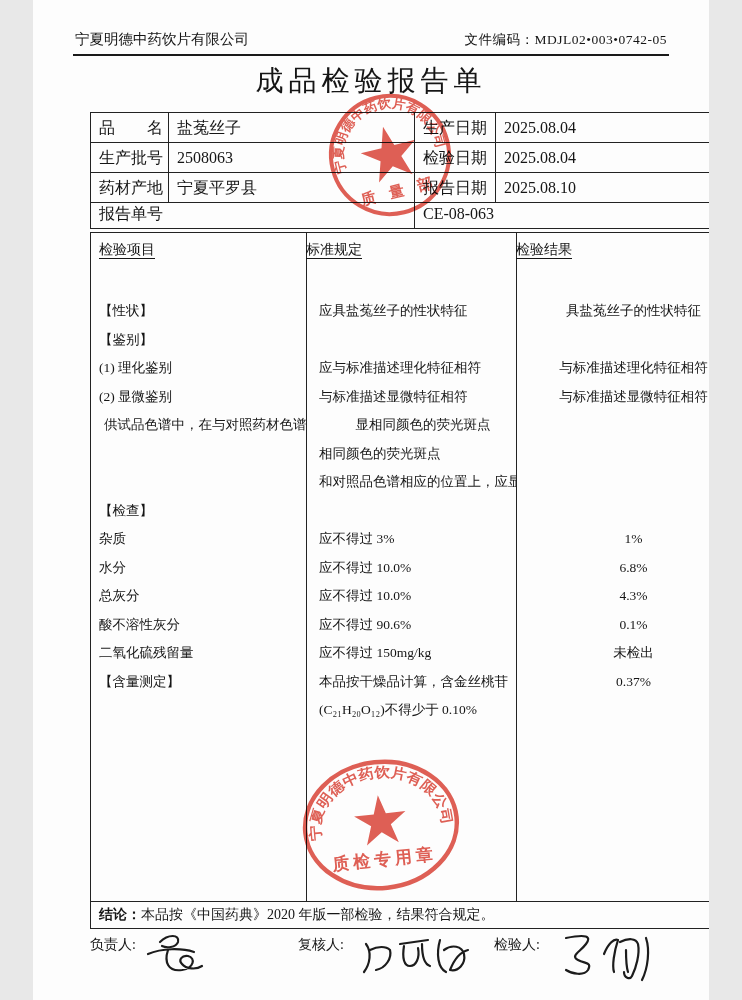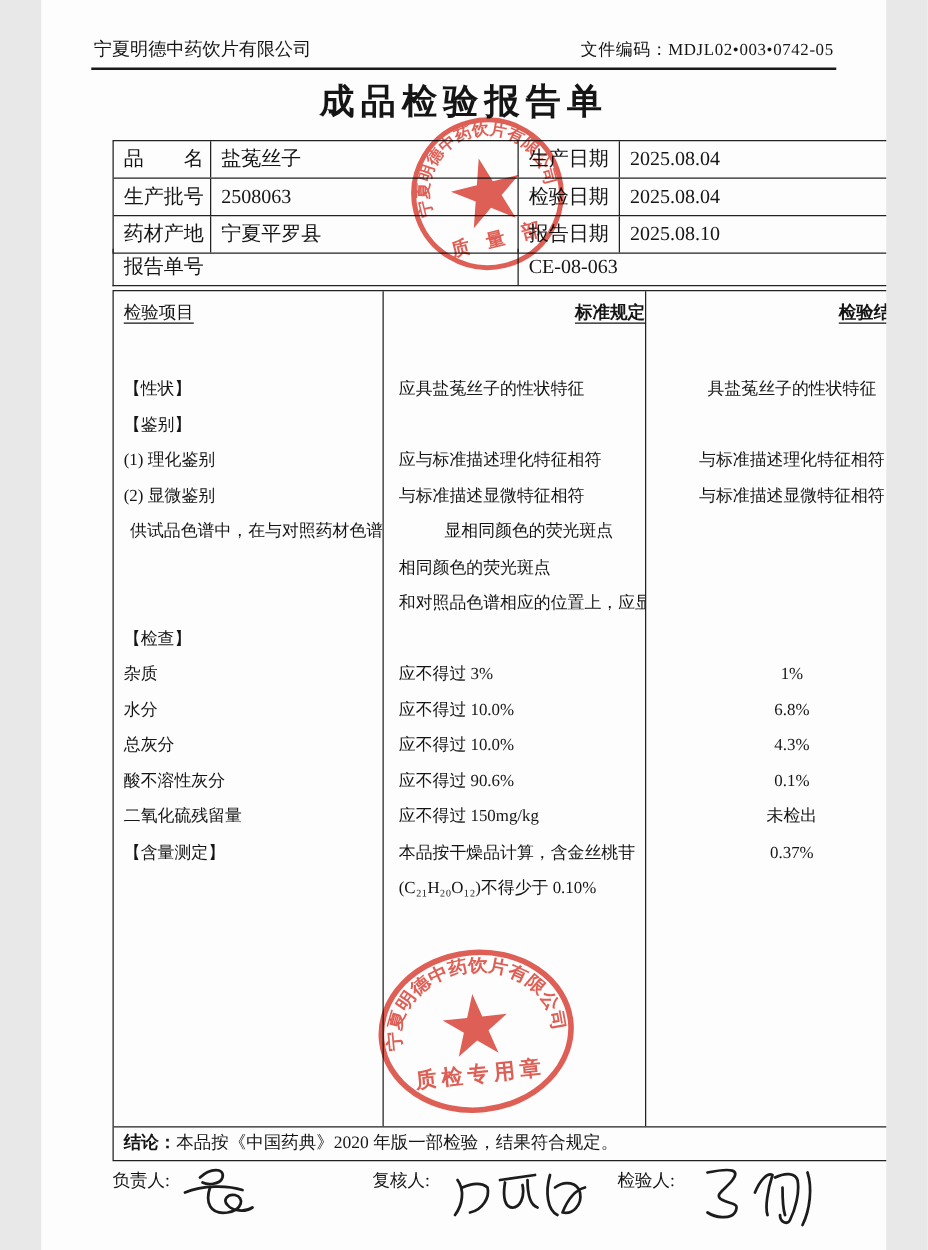--- a/index.html
+++ b/index.html
@@ -5,38 +5,38 @@
   html,body{margin:0;padding:0;background:#e8e8e8;}
   .page{position:relative;width:676px;height:1000px;background:#fdfdfd;margin:0 auto;
         font-family:"Liberation Serif","DejaVu Serif",serif;color:#151515;overflow:hidden;}
   
   .doc-header{position:absolute;top:30px;left:42px;right:42px;display:flex;
               justify-content:space-between;align-items:baseline;font-size:14.5px;}
   .doc-code{font-size:13.5px;letter-spacing:.5px;}
   .header-rule{position:absolute;top:54px;left:40px;right:40px;border-top:2px solid #1a1a1a;}
   
   .doc-title{position:absolute;top:62px;left:0;right:0;text-align:center;
-             font-size:28px;font-weight:bold;letter-spacing:5px;}
+             font-size:28px;font-weight:normal;letter-spacing:5px;}
   
   .info-table{position:absolute;top:112px;left:57px;width:636px;
               border:1px solid #222;font-size:16px;}
   .info-row{display:grid;grid-template-columns:77px 246px 81px 232px;height:29px;line-height:29px;}
   .info-row + .info-row{border-top:1px solid #222;}
   .info-row .cell{padding-left:8px;overflow:hidden;white-space:nowrap;}
   .info-row .cell + .cell{border-left:1px solid #222;}
   .info-row.last{grid-template-columns:323px 313px;}
   
   .main-table{position:absolute;top:232px;left:57px;width:636px;height:695px;
               border:1px solid #222;font-size:13.5px;}
   .vline{position:absolute;top:0;width:0;height:668px;border-left:1px solid #222;}
   .vline.v1{left:215px;} .vline.v2{left:425px;}
   .mt-header{position:absolute;top:0;left:0;right:0;height:30px;display:grid;
              grid-template-columns:215px 210px 211px;font-size:14px;padding-top:8px;box-sizing:border-box;}
   .mt-header span{text-decoration:underline;text-underline-offset:4px;}
-  .mt-header .h1{padding-left:8px;} .mt-header .h2,.mt-header .h3{text-align:right;font-weight:bold;}
+  .mt-header .h1{padding-left:8px;} .mt-header .h2,.mt-header .h3{text-align:left;}
   .mt-rows{position:absolute;top:30px;left:0;right:12px;padding-top:34px;}
   .mt-row{display:grid;grid-template-columns:215px 210px 211px;height:28.5px;line-height:28.5px;}
   .mt-row .c1{padding-left:8px;} .mt-row .c2{padding-left:13px;} .mt-row .c3{padding-left:24px;text-align:center;}
   .mt-row div{overflow:hidden;white-space:nowrap;}
   .conclusion{position:absolute;left:0;right:0;top:668px;height:26px;line-height:26px;
               border-top:1px solid #222;font-size:14px;padding-left:8px;}
   .conclusion b{font-weight:bold;}
   
   .sig-row{position:absolute;top:936px;left:57px;right:42px;font-size:14px;}
   .sig-label{position:absolute;top:0;}

